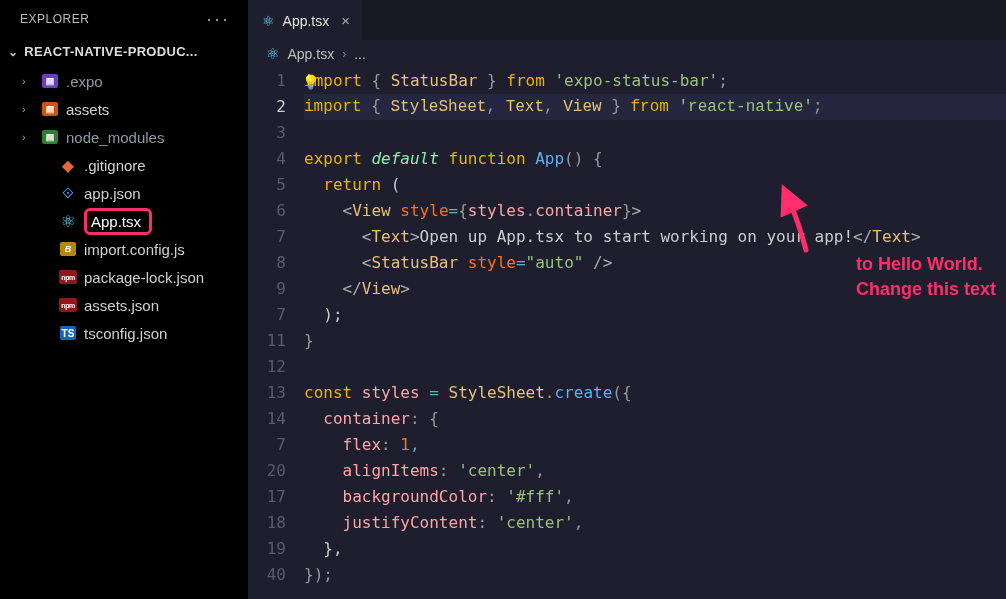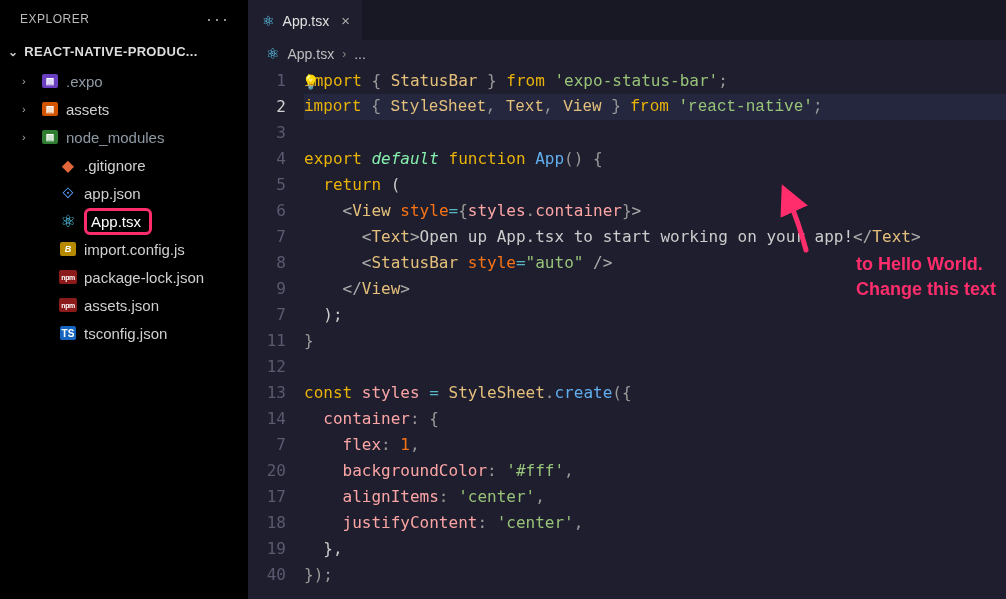--- a/index.html
+++ b/index.html
@@ -270,22 +270,22 @@
         <div class="line"><span class="tok-plain">    </span><span class="tok-opn">&lt;</span><span class="tok-comp">View</span><span class="tok-plain"> </span><span class="tok-prop">style</span><span class="tok-eq">=</span><span class="tok-punc">{</span><span class="tok-var">styles</span><span class="tok-punc">.</span><span class="tok-var">container</span><span class="tok-punc">}</span><span class="tok-opn">&gt;</span></div>
         <div class="line"><span class="tok-plain">      </span><span class="tok-opn">&lt;</span><span class="tok-comp">Text</span><span class="tok-opn">&gt;</span><span class="tok-plain">Open up App.tsx to start working on your app!</span><span class="tok-opn">&lt;/</span><span class="tok-comp">Text</span><span class="tok-opn">&gt;</span></div>
         <div class="line"><span class="tok-plain">      </span><span class="tok-opn">&lt;</span><span class="tok-comp">StatusBar</span><span class="tok-plain"> </span><span class="tok-prop">style</span><span class="tok-eq">=</span><span class="tok-str">"auto"</span><span class="tok-plain"> </span><span class="tok-opn">/&gt;</span></div>
         <div class="line"><span class="tok-plain">    </span><span class="tok-opn">&lt;/</span><span class="tok-comp">View</span><span class="tok-opn">&gt;</span></div>
         <div class="line"><span class="tok-plain">  );</span></div>
         <div class="line"><span class="tok-punc">}</span></div>
         <div class="line"></div>
         <div class="line"><span class="tok-kw">const </span><span class="tok-var">styles</span><span class="tok-plain"> </span><span class="tok-eq">=</span><span class="tok-plain"> </span><span class="tok-comp">StyleSheet</span><span class="tok-punc">.</span><span class="tok-fn">create</span><span class="tok-punc">({</span></div>
         <div class="line"><span class="tok-plain">  </span><span class="tok-var">container</span><span class="tok-punc">: {</span></div>
         <div class="line"><span class="tok-plain">    </span><span class="tok-var">flex</span><span class="tok-punc">: </span><span class="tok-prop">1</span><span class="tok-punc">,</span></div>
+        <div class="line"><span class="tok-plain">    </span><span class="tok-var">alignItems</span><span class="tok-punc">: </span><span class="tok-str">'center'</span><span class="tok-punc">,</span></div>
         <div class="line"><span class="tok-plain">    </span><span class="tok-var">backgroundColor</span><span class="tok-punc">: </span><span class="tok-str">'#fff'</span><span class="tok-punc">,</span></div>
-        <div class="line"><span class="tok-plain">    </span><span class="tok-var">alignItems</span><span class="tok-punc">: </span><span class="tok-str">'center'</span><span class="tok-punc">,</span></div>
         <div class="line"><span class="tok-plain">    </span><span class="tok-var">justifyContent</span><span class="tok-punc">: </span><span class="tok-str">'center'</span><span class="tok-punc">,</span></div>
         <div class="line"><span class="tok-plain">  },</span></div>
         <div class="line"><span class="tok-punc">});</span></div>
       </div>
   </div>
 
   <div class="arrow">
     <svg width="60" height="70">
       <defs>
         <marker id="ah" markerWidth="10" markerHeight="10" refX="3" refY="3" orient="auto">

